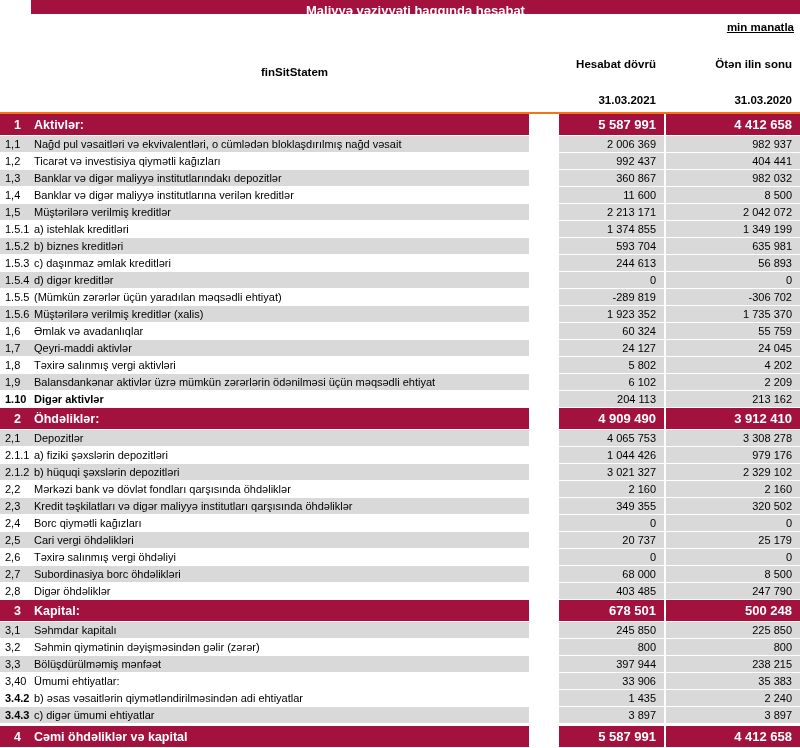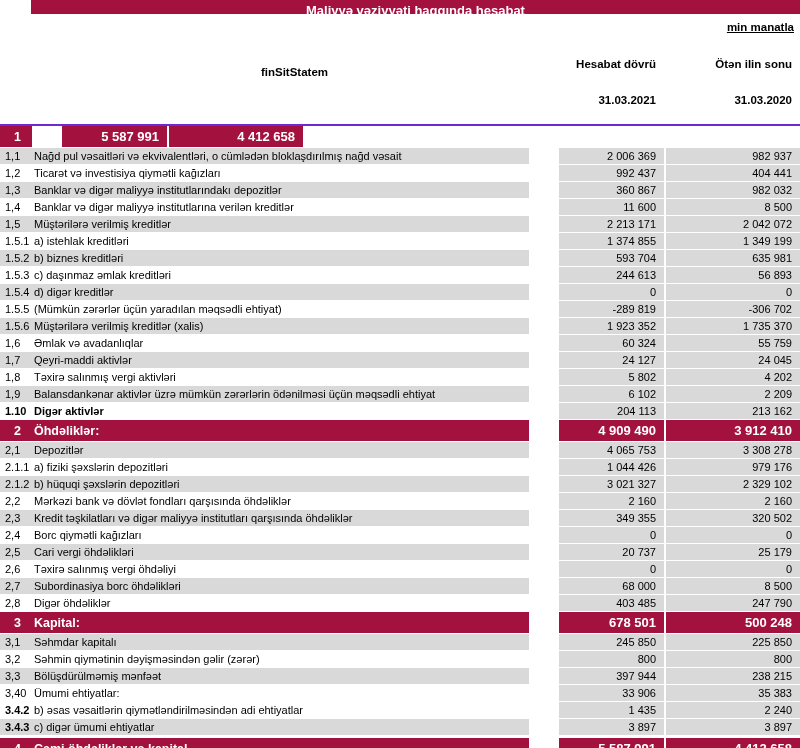--- a/index.html
+++ b/index.html
@@ -17,21 +17,21 @@
     background:var(--accent);color:#fff;
     font-weight:bold;font-size:13px;text-align:center;
   }
   .unit-note{
     margin-top:6px;height:14px;line-height:14px;
     font-weight:bold;font-size:11.5px;
     text-align:right;padding-right:6px;text-decoration:underline;
   }
   .colheader{
     margin-top:2px;display:flex;align-items:stretch;
-    border-bottom:2px solid #6d28d9;padding-bottom:16px;
+    border-bottom:2px solid #f97316;padding-bottom:4px;
     font-weight:bold;font-size:11.5px;
   }
   .ch-idx{width:32px;}
   .ch-form{flex:1;display:flex;align-items:center;justify-content:center;}
   .ch-gap{width:2px;}
   .ch-col{width:105px;text-align:right;padding-right:8px;box-sizing:border-box;}
   .ch-col2{width:134px;}
   .ch-col div{height:16px;line-height:16px;margin-top:20px;}
 
   .row{display:flex;align-items:stretch;height:16px;margin-bottom:1px;}
@@ -73,20 +73,21 @@
   <div class="ch-gap"></div>
   <div class="ch-col ch-col2">
     <div>Ötən ilin sonu</div>
     <div>31.03.2020</div>
   </div>
 </div>
 
 <div id="table-body">
     <div class="row section">
       <div class="cell idx">1</div>
+      <div class="cell lbl">Aktivlər:</div>
       <div class="gap"></div>
       <div class="cell val v1">5 587 991</div>
       <div class="gap"></div>
       <div class="cell val v2">4 412 658</div>
     </div>
     <div class="row data shade">
       <div class="cell idx">1,1</div>
       <div class="cell lbl">Nağd pul vəsaitləri və  ekvivalentləri, o cümlədən bloklaşdırılmış nağd vəsait</div>
       <div class="gap"></div>
       <div class="cell val v1">2 006 369</div>

